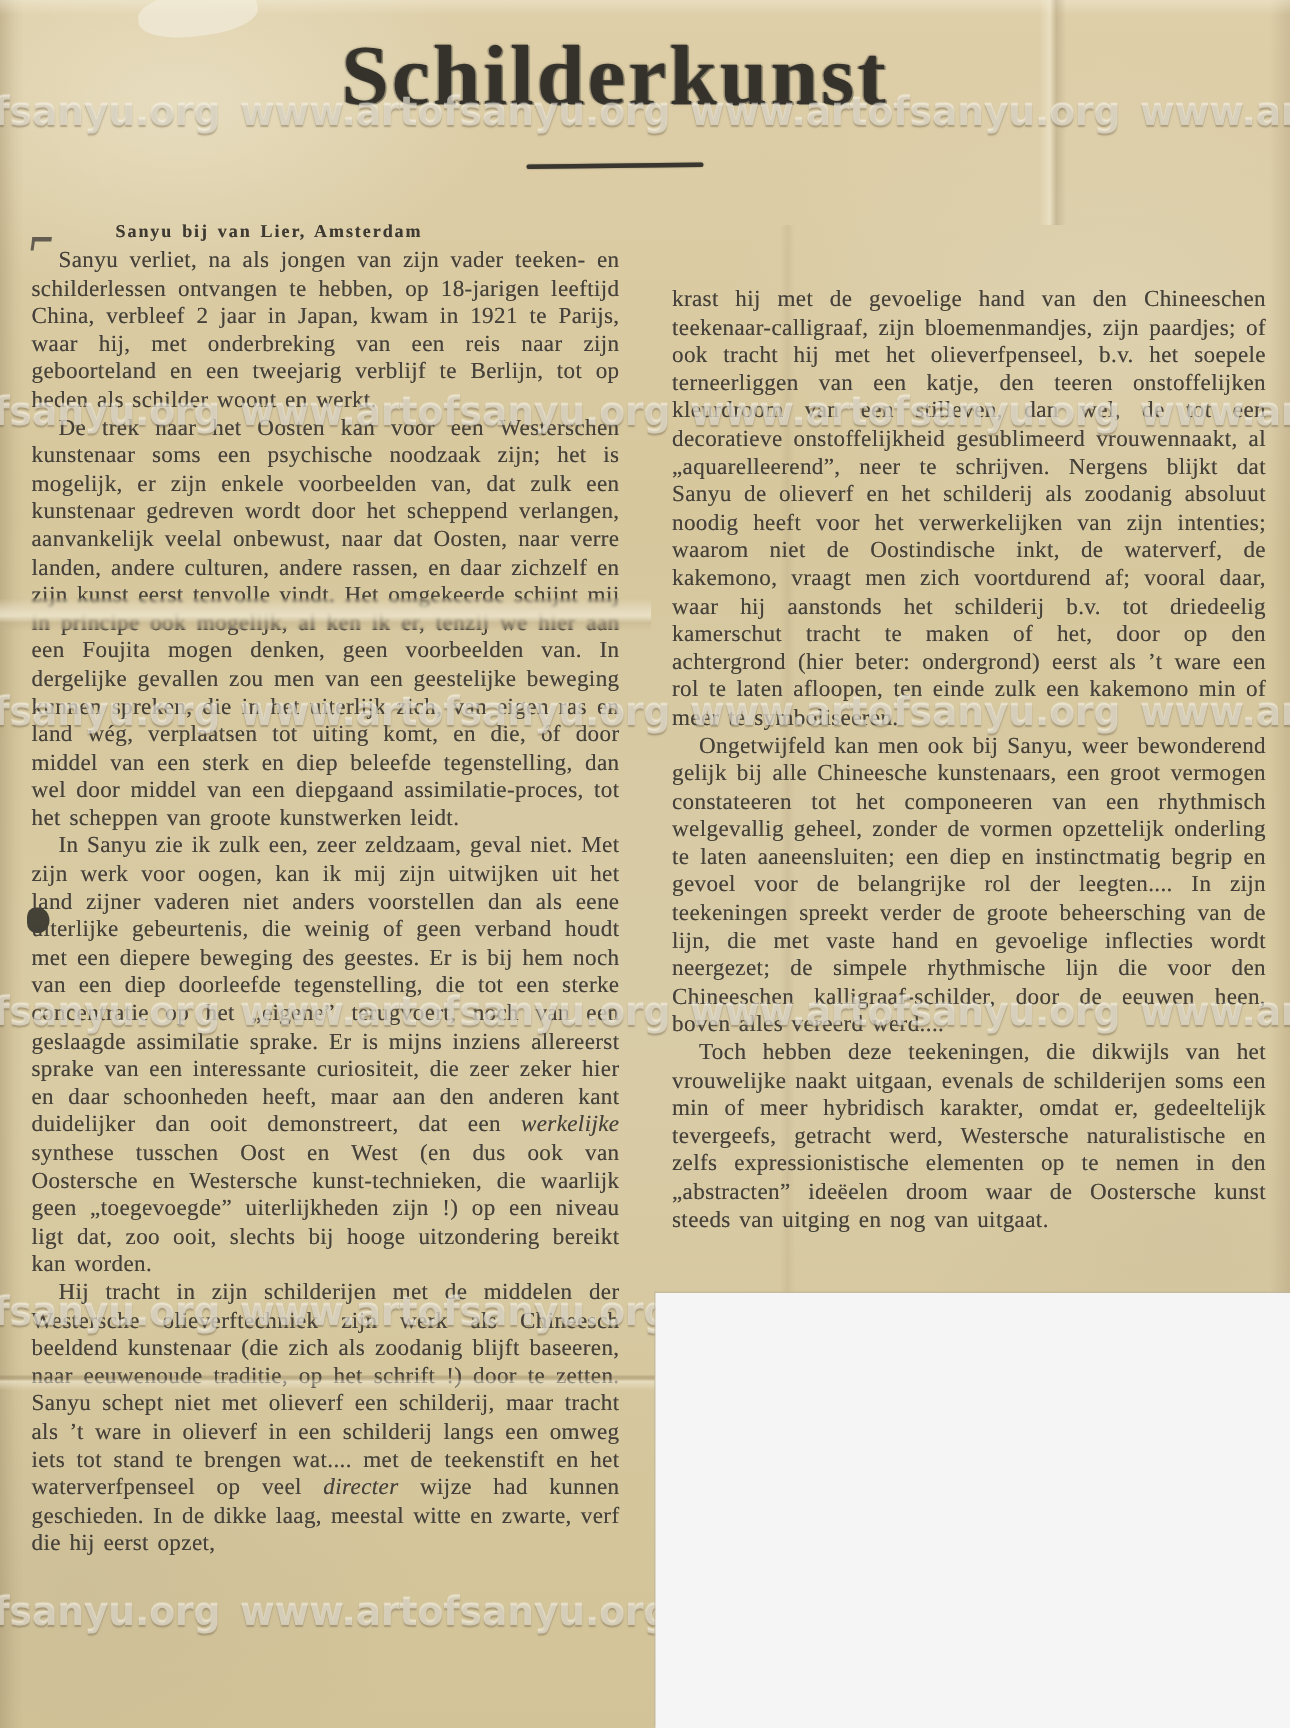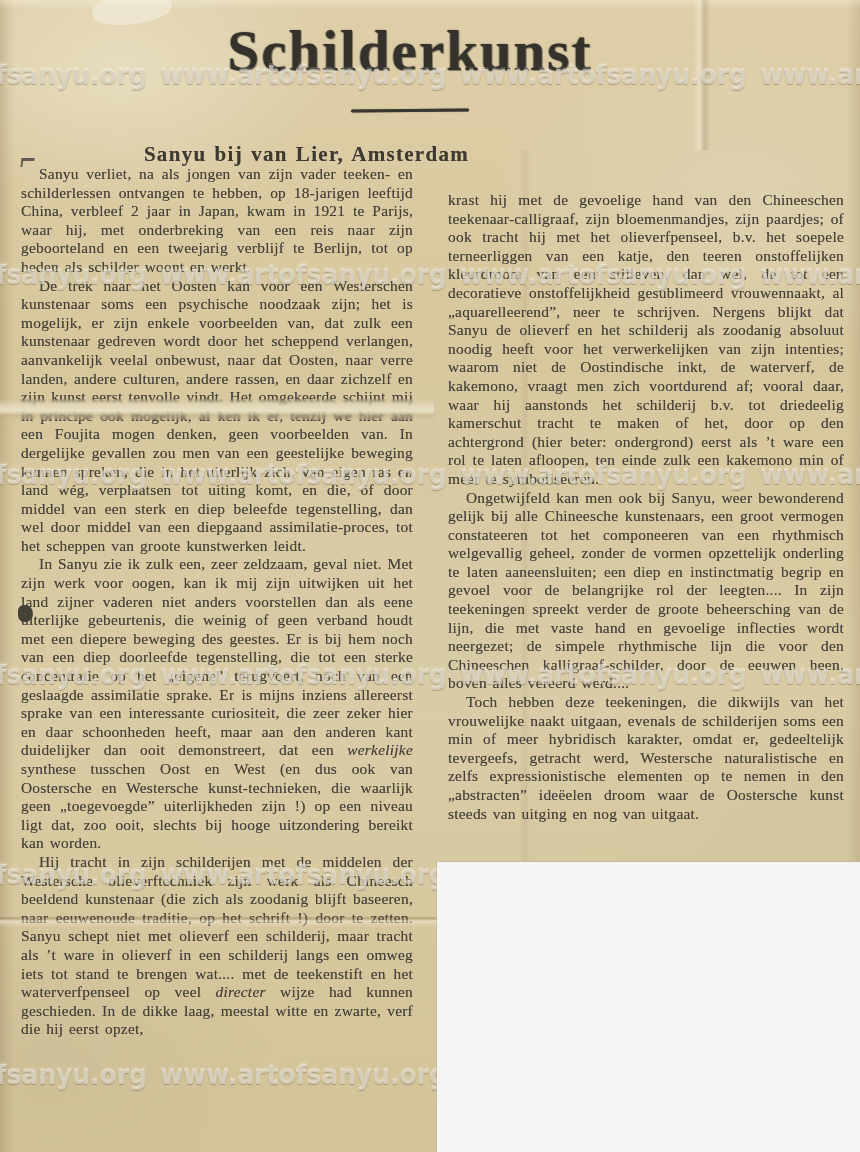--- a/index.html
+++ b/index.html
@@ -45,22 +45,22 @@
   .title-rule{position:absolute;left:351px;top:109px;width:118px;height:3px;z-index:2;
     background:#38362f;border-radius:2px;transform:rotate(-.6deg);
     box-shadow:0 0 1px rgba(56,54,47,.6);}
   
   .col{position:absolute;z-index:2;color:var(--ink,#45413a);
     font-size:15.4px;line-height:18.6px;text-align:justify;
     letter-spacing:.25px;word-spacing:1.6px;
     text-shadow:0 0 .4px rgba(69,64,55,.55);}
   .col-left{left:21px;top:144px;width:392px;}
   .col-right{left:448px;top:147px;width:396px;margin-top:44px;}
-  .subheading{margin:0 0 1px 0;font-size:21px;line-height:20px;font-weight:bold;
-    letter-spacing:1.3px;text-align:right;transform:translateX(56px);color:#3e3a32;}
+  .subheading{margin:0 0 1px 0;font-size:12px;line-height:20px;font-weight:bold;
+    letter-spacing:1.3px;text-align:left;transform:translateX(56px);color:#3e3a32;}
   .col p{margin:0;text-indent:18px;}
   .col p.no-indent{text-indent:0;}
   
   .watermark-layer{position:absolute;left:0;top:0;width:860px;height:1152px;z-index:4;pointer-events:none;}
   .wm-row{position:absolute;left:0;width:860px;height:28px;}
   .wm-text{position:absolute;top:0;white-space:nowrap;
     font-family:"DejaVu Sans",sans-serif;font-weight:bold;font-size:25px;
     transform:scaleY(1.06);color:rgba(248,244,233,.55);
     text-shadow:0 1px 1px rgba(104,91,65,.42),0 -1px 0 rgba(255,255,250,.18);}
   

